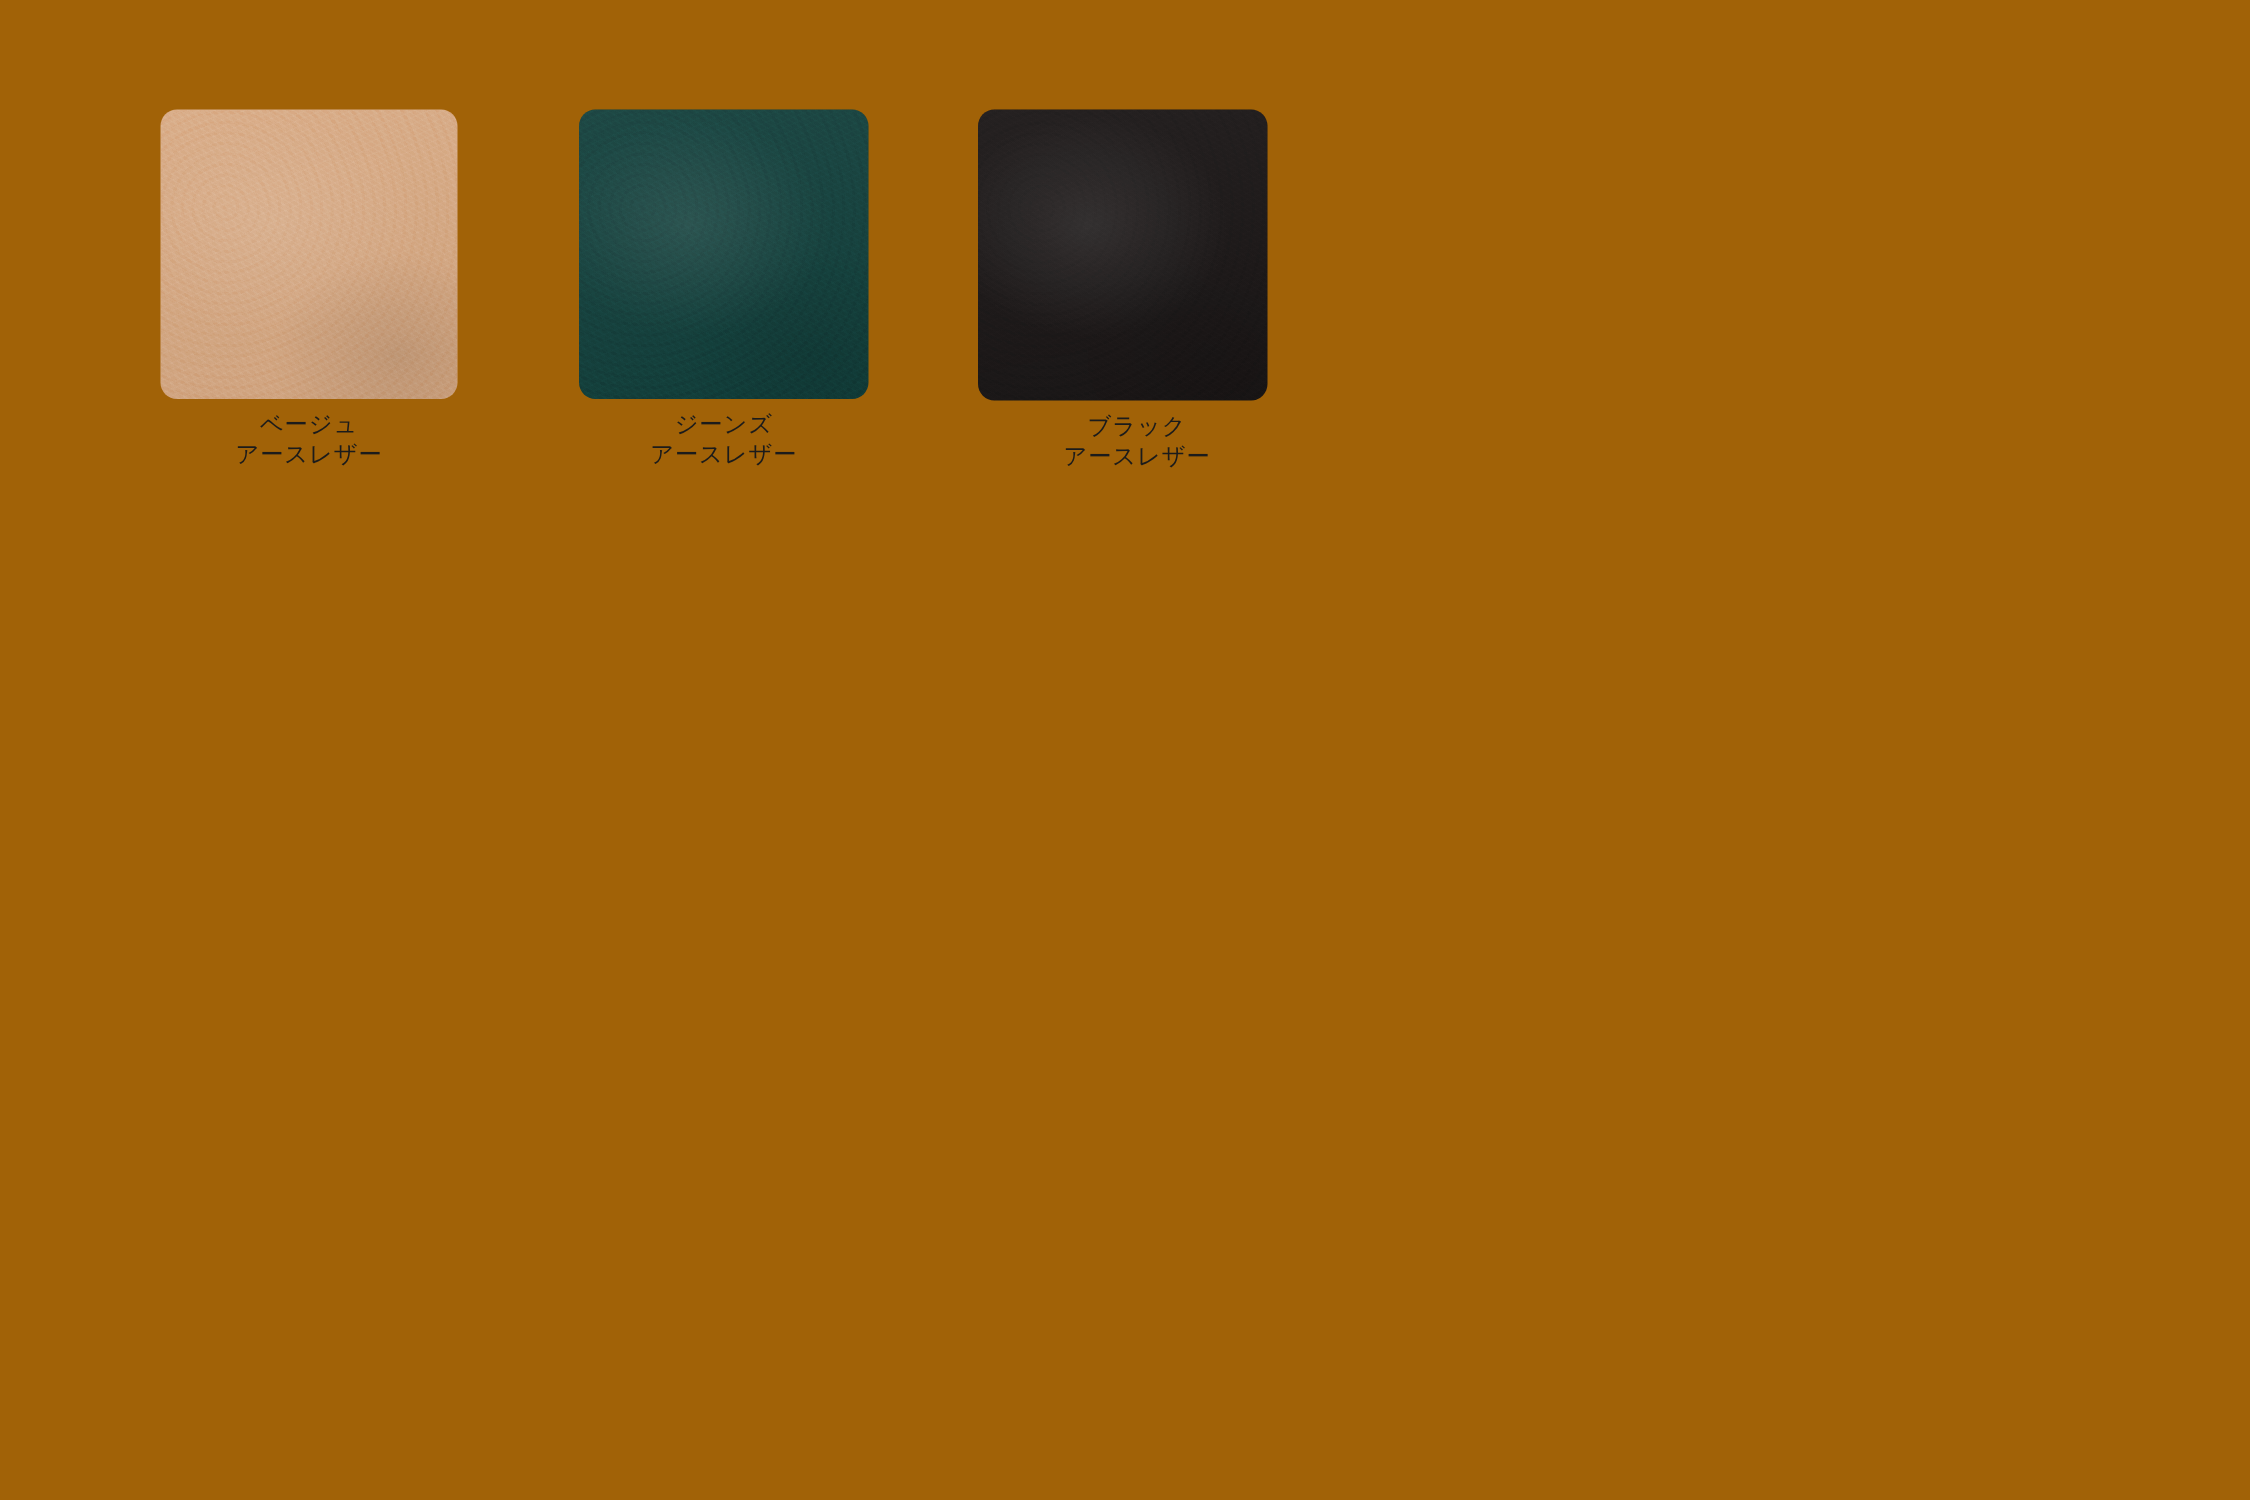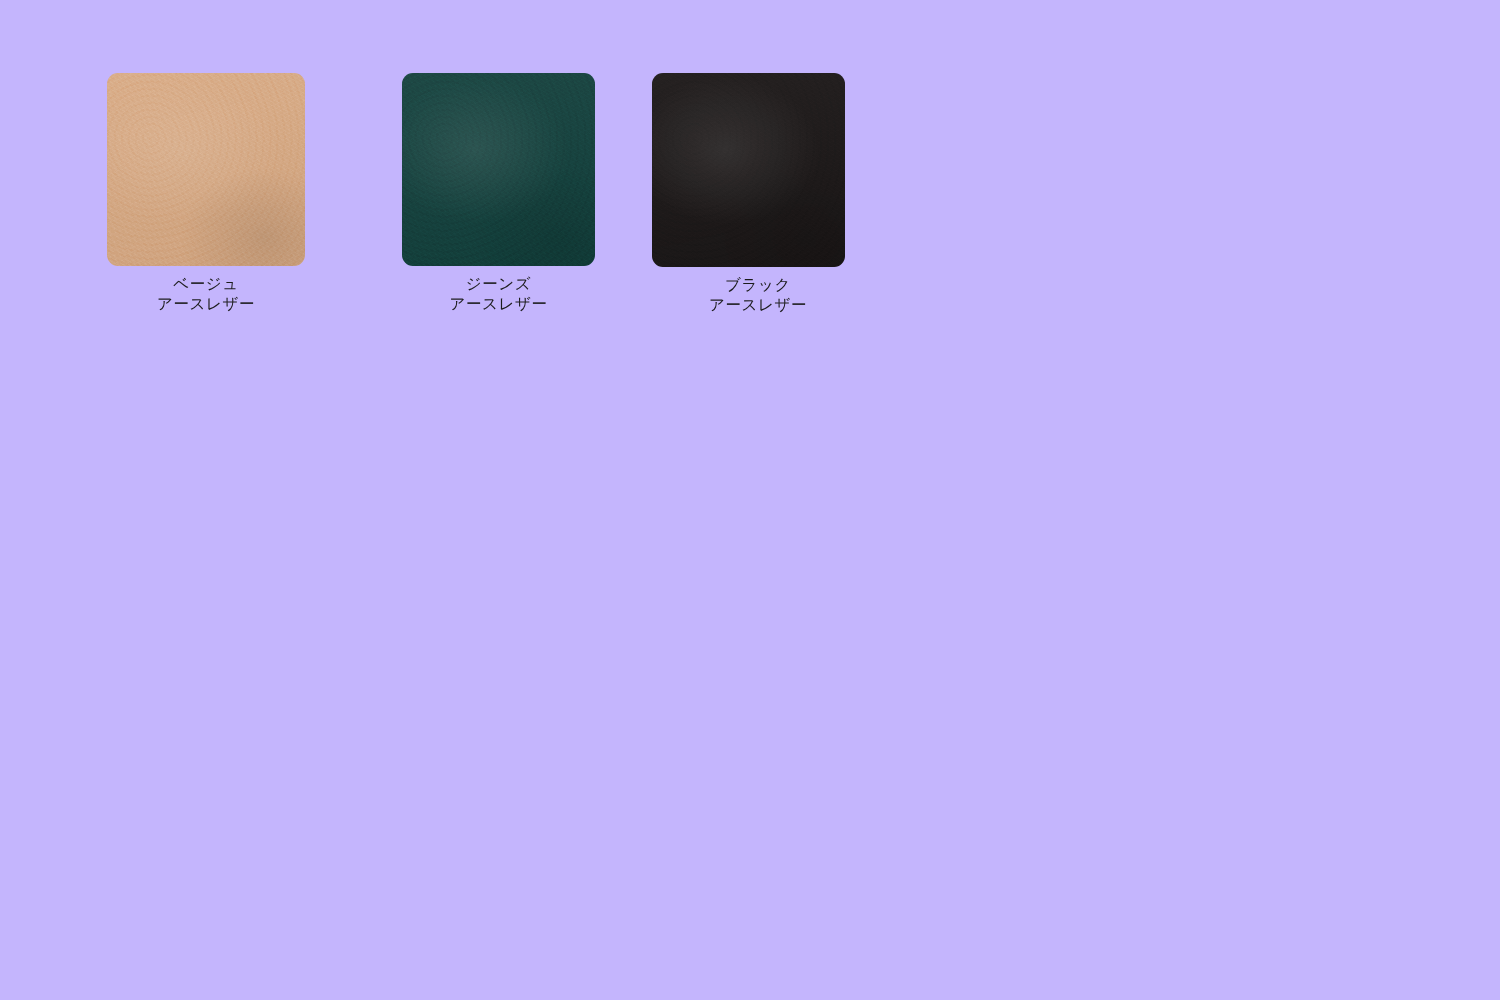--- a/index.html
+++ b/index.html
@@ -11,21 +11,21 @@
     width: 1500px;
     height: 1000px;
     overflow: hidden;
     font-family: "Liberation Sans", "DejaVu Sans", sans-serif;
   }
 
   #swatch-board {
     position: relative;
     width: 1500px;
     height: 1000px;
-    background: #c4b5fd;
+    background: #a16207;
   }
 
   .swatch-item {
     position: absolute;
     top: 73px;
     width: 198px;
   }
 
   .swatch-chip {
     position: relative;
@@ -82,21 +82,21 @@
     <div class="swatch-chip" id="chip-0" style="background-color: rgb(217, 171, 133);">
       <div class="grain"></div>
       <div class="sheen"></div>
     </div>
     <div class="swatch-label">
       <span class="line">ベージュ</span>
       <span class="line">アースレザー</span>
     </div>
   </div>
 
-  <div class="swatch-item" id="swatch-1" style="left:382px; width:193px;padding-left:20px;">
+  <div class="swatch-item" id="swatch-1" style="left:366px; width:193px;padding-left:20px;">
     <div class="swatch-chip" id="chip-1" style="width: 193px; background-color: rgb(18, 64, 60);">
       <div class="grain"></div>
       <div class="sheen"></div>
     </div>
     <div class="swatch-label">
       <span class="line">ジーンズ</span>
       <span class="line">アースレザー</span>
     </div>
   </div>
 

